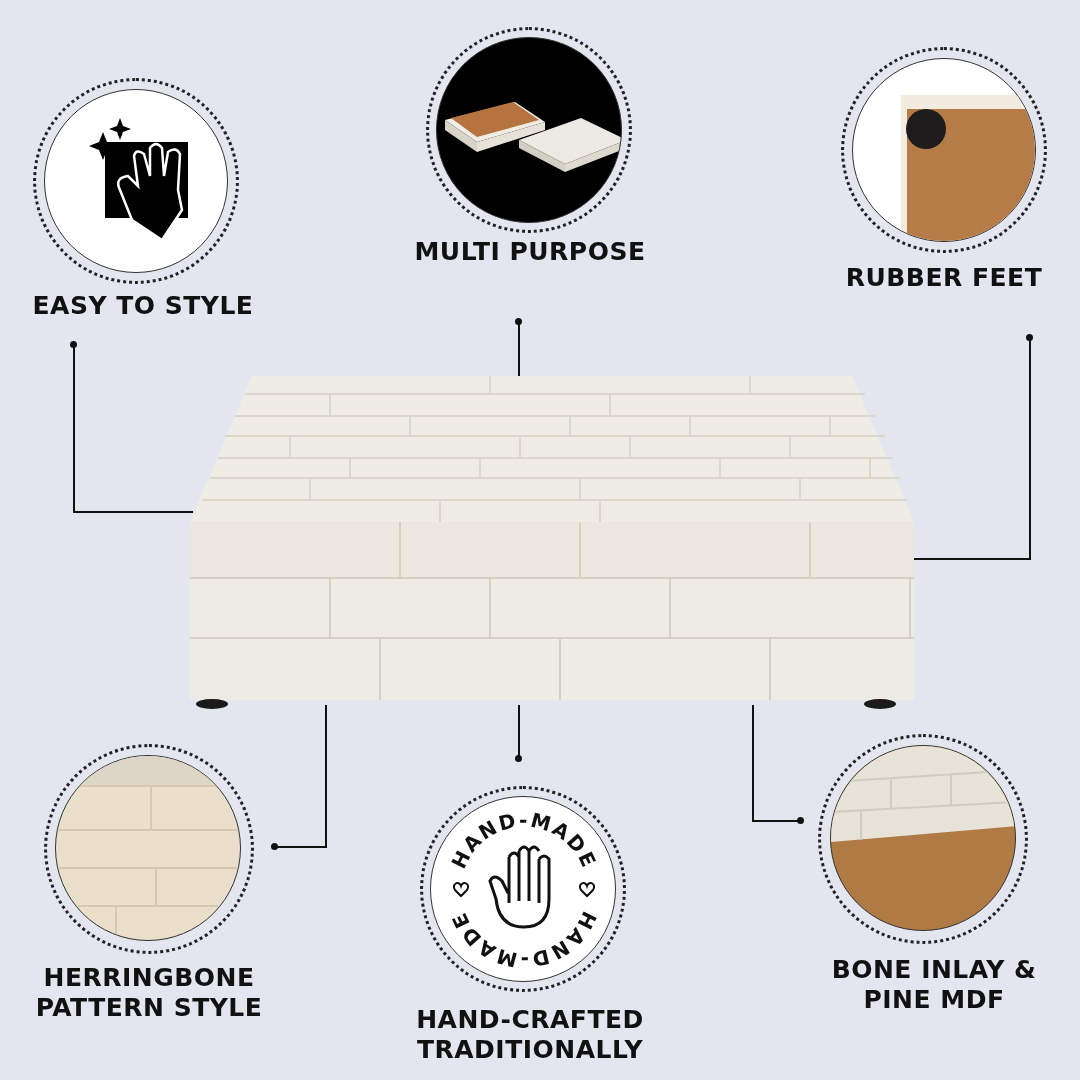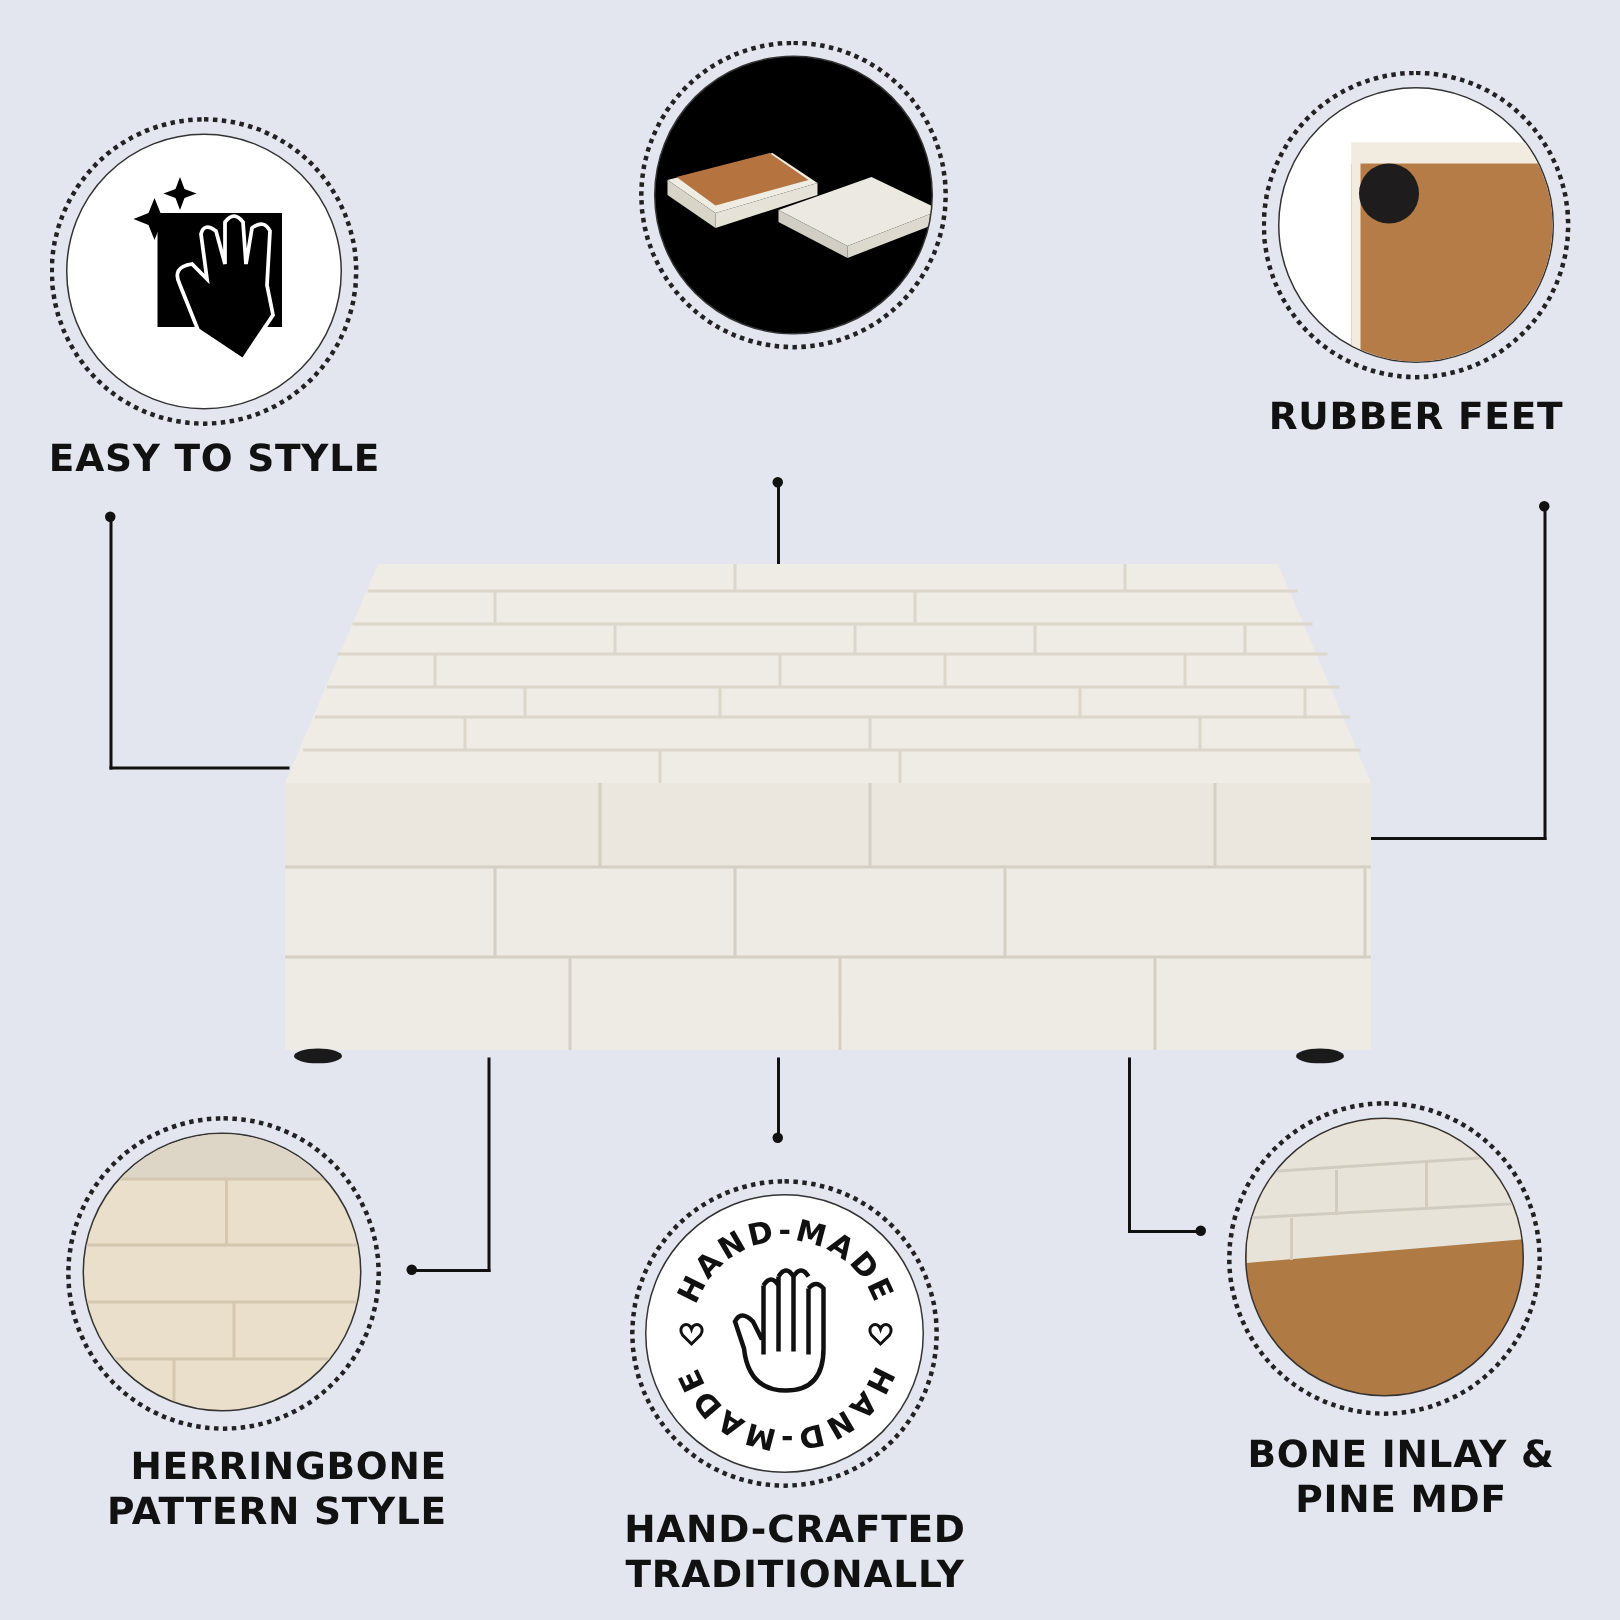--- a/index.html
+++ b/index.html
@@ -34,20 +34,21 @@
     <path d="M8 82 l70-18 l30 20 l-68 20z" fill="#efece4"></path>
     <path d="M14 80 l62-16 l26 18 l-62 17z" fill="#b5733f"></path>
     <path d="M8 82 l0 10 l32 22 l0-10z" fill="#d8d4c8"></path>
     <path d="M40 104 l68-20 l0 8 l-68 22z" fill="#e6e2d8"></path>
     <path d="M82 102 l62-22 l46 22 l-62 24z" fill="#ece9e2"></path>
     <path d="M82 102 l0 8 l46 24 l0-8z" fill="#d2cec3"></path>
     <path d="M128 126 l62-24 l0 8 l-62 24z" fill="#ddd9ce"></path>
   </svg>
 </div>
 <div class="label" style="left:380px;top:237px;width:300px;">
+  <div>MULTI PURPOSE</div>
 </div>
 <div class="dot" style="left:515px;top:318px;"></div>
 <div class="line" style="left:518px;top:322px;width:2px;height:56px;"></div>
 
 <div class="circle-wrap" style="left:841px;top:47px;width:206px;height:206px;"></div>
 <div class="circle" style="left:852px;top:58px;width:184px;height:184px;background:#fff;">
   <svg width="184" height="184" viewBox="0 0 184 184">
     <rect x="48" y="36" width="140" height="14" fill="#f2ece0"></rect>
     <rect x="48" y="50" width="140" height="140" fill="#b57c48"></rect>
     <rect x="48" y="36" width="6" height="150" fill="#f2ece0"></rect>
@@ -85,21 +86,21 @@
 <div class="circle-wrap" style="left:44px;top:744px;width:210px;height:210px;"></div>
 <div class="circle" style="left:55px;top:755px;width:186px;height:186px;background:#e9dfcb;">
   <svg width="186" height="186" viewBox="0 0 186 186">
     <rect x="0" y="0" width="186" height="30" fill="#ddd5c6"></rect>
     <g stroke="#d4c8b0" stroke-width="2" fill="none">
       <path d="M0 30 h186 M0 74 h186 M0 112 h186 M0 150 h186"></path>
       <path d="M95 30 v44 M100 112 v38 M60 150 v36"></path>
     </g>
   </svg>
 </div>
-<div class="label" style="left:0;top:963px;width:298px;text-align:right;">
+<div class="label" style="left:0;top:963px;width:298px;">
   <div>HERRINGBONE</div>
   <div>PATTERN STYLE</div>
 </div>
 
 <div class="line" style="left:518px;top:705px;width:2px;height:52px;"></div>
 <div class="dot" style="left:515px;top:755px;"></div>
 <div class="circle-wrap" style="left:420px;top:786px;width:206px;height:206px;"></div>
 <div class="circle" style="left:430px;top:796px;width:186px;height:186px;background:#fff;">
   <svg width="186" height="186" viewBox="0 0 186 186">
     <defs>

